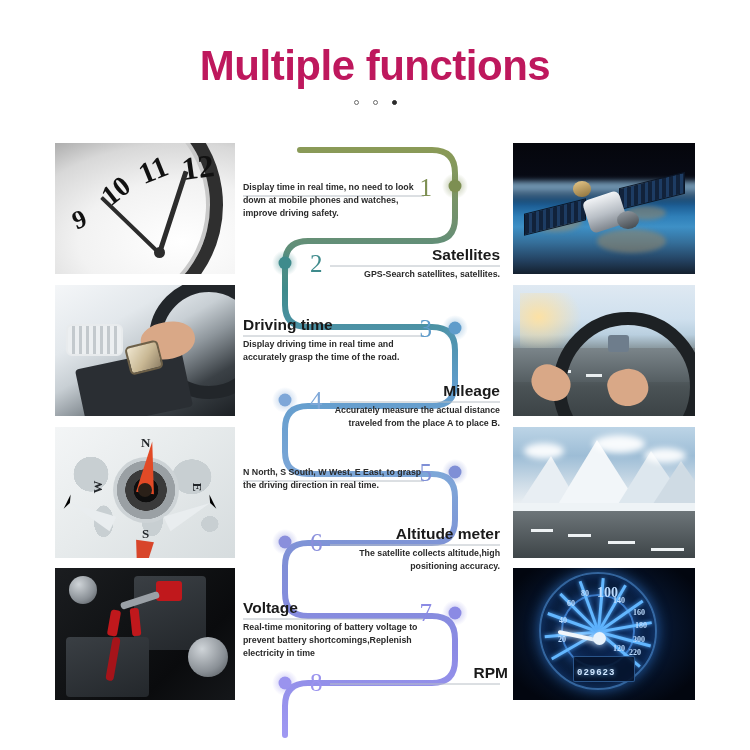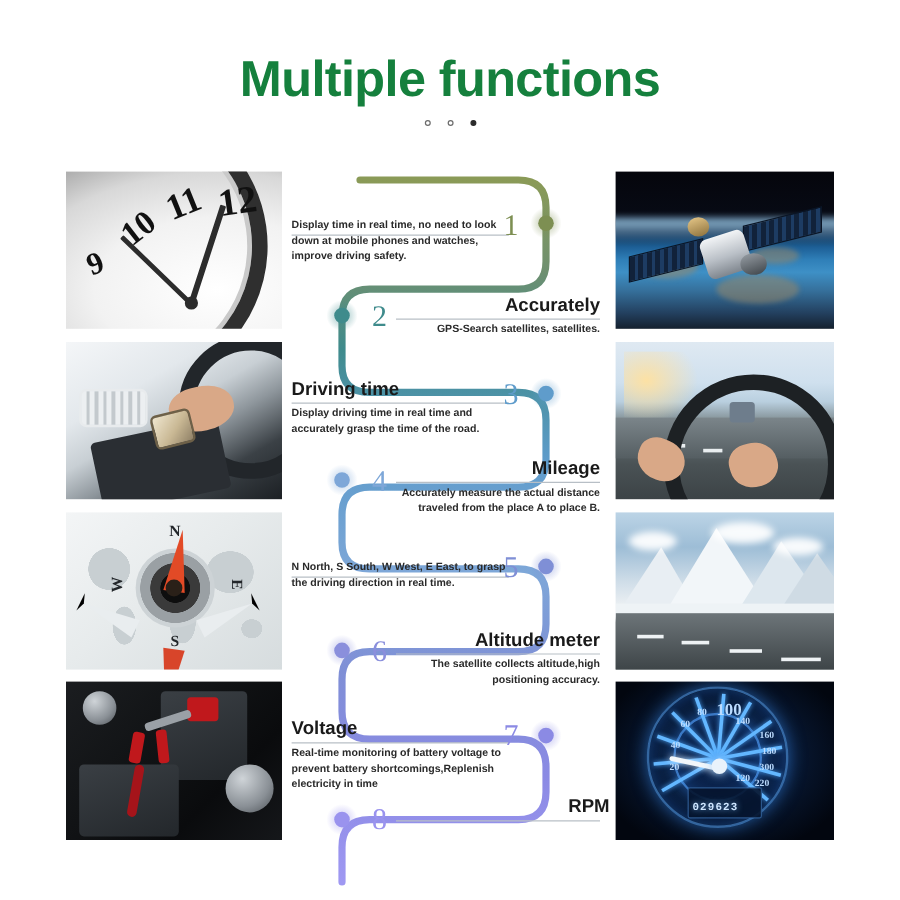--- a/index.html
+++ b/index.html
@@ -13,21 +13,21 @@
 
   #page { position: relative; width: 750px; height: 750px; }
 
   
   #page-title {
     position: absolute;
     top: 44px; left: 0; width: 750px;
     text-align: center;
     font-size: 42px;
     font-weight: 700;
-    color: #15803d;
+    color: #be185d;
     letter-spacing: -0.5px;
     line-height: 1.05;
   }
   #dots {
     position: absolute;
     top: 100px; left: 0; width: 750px;
     display: flex; justify-content: center; align-items: center;
     gap: 14px;
   }
   .dot {
@@ -491,21 +491,21 @@
       <div style="position:absolute; left:60px; top:88px; width:62px; height:26px; background:rgba(6,20,45,0.9); border:1px solid rgba(80,150,230,0.5); border-radius:2px;"></div>
       <div class="odo" style="left:64px; top:100px; font-size:9px;">029623</div>
     </div>
   </div>
 
   <div class="block left" style="left:243px; top:176px; width:182px;">
     <div class="desc">Display time in real time, no need to look down at mobile phones and watches, improve driving safety.</div>
   </div>
 
   <div class="block right" style="left:330px; top:246px; width:170px;">
-    <div class="head">Accurately</div>
+    <div class="head">Satellites</div>
     <div class="desc">GPS-Search satellites, satellites.</div>
   </div>
 
   <div class="block right" style="left:330px; top:382px; width:170px;">
     <div class="head">Mileage</div>
     <div class="desc">Accurately measure the actual distance traveled from the place A to place B.</div>
   </div>
 
   <div class="block left" style="left:243px; top:316px; width:182px;">
     <div class="head">Driving time</div>

